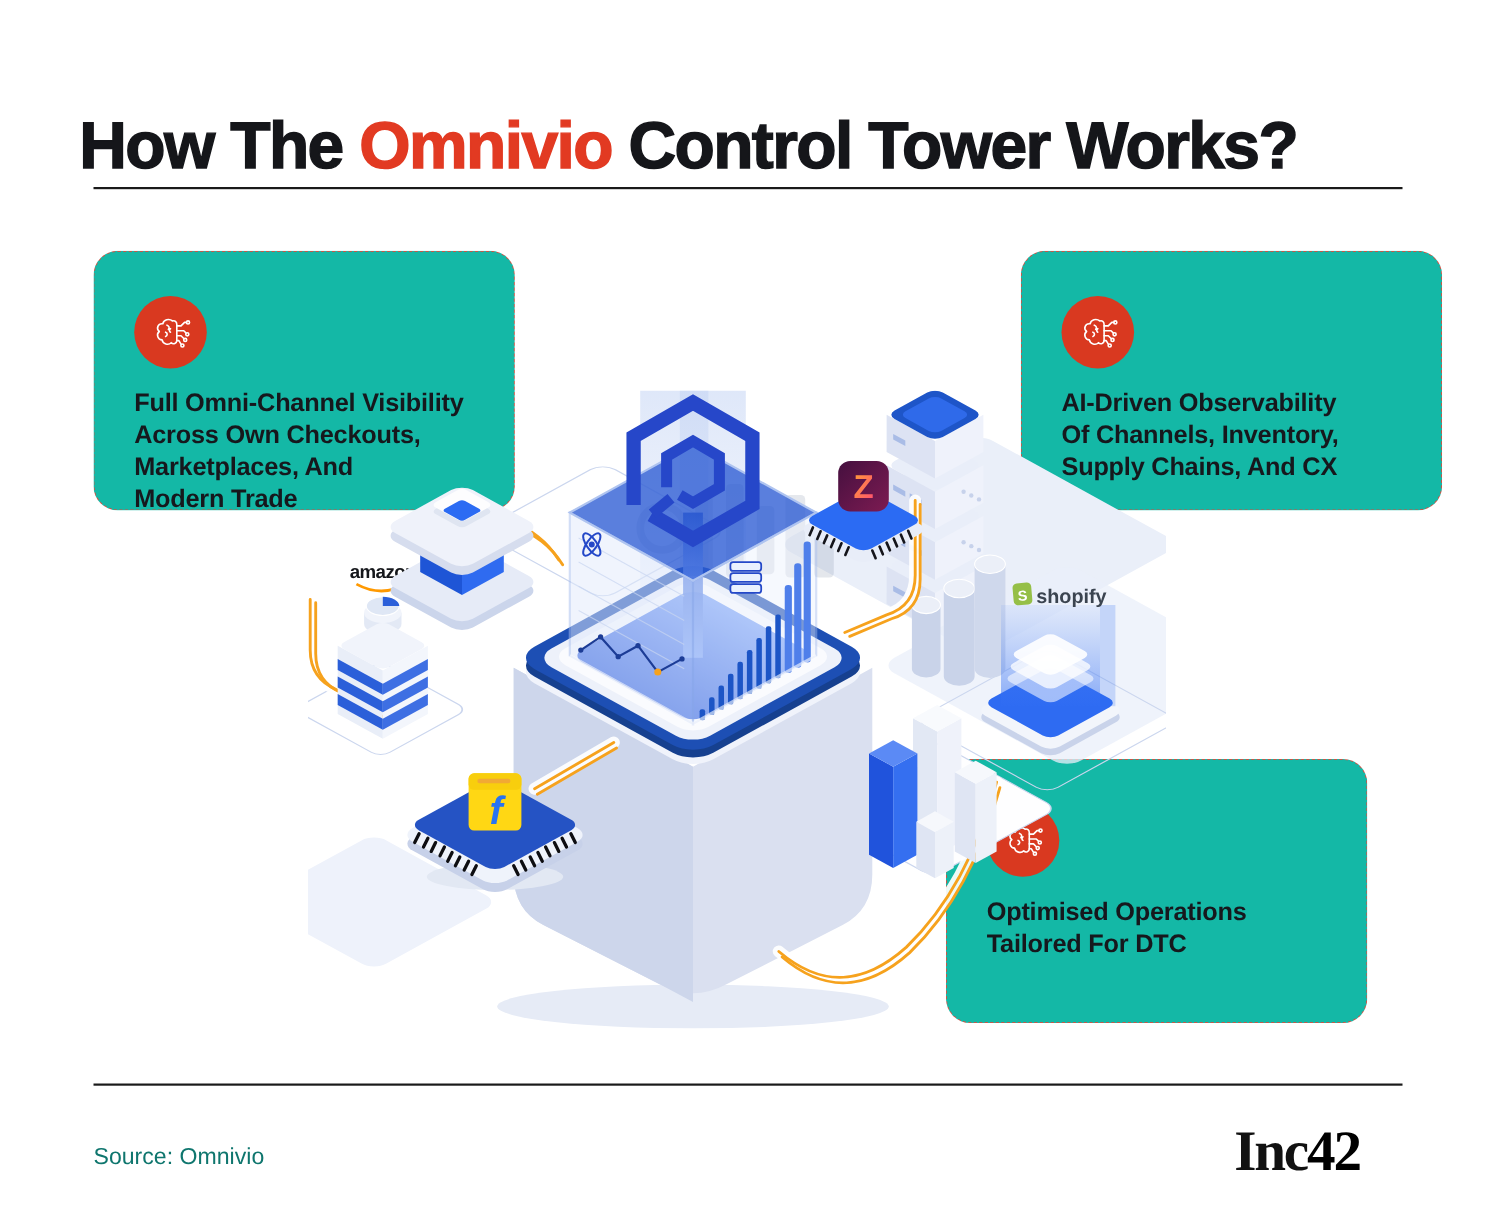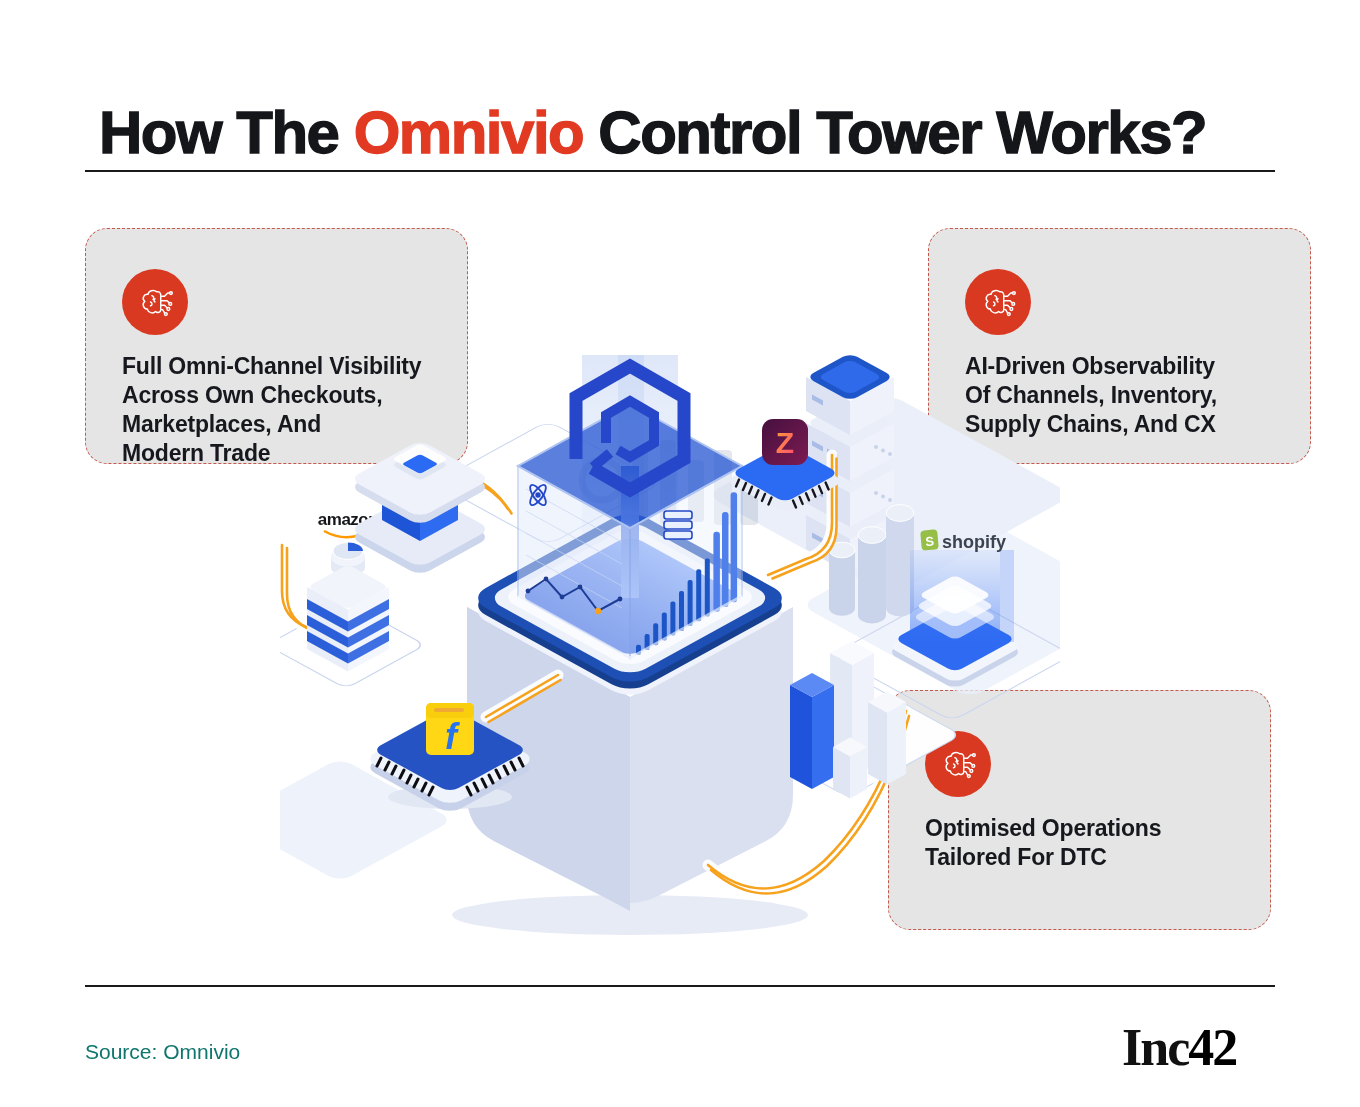--- a/index.html
+++ b/index.html
@@ -1,32 +1,32 @@
 <!DOCTYPE html>
 <html><head>
 <meta charset="utf-8">
 <style>
   html,body{margin:0;padding:0;}
   body{
     width:1360px;height:1107px;position:relative;overflow:hidden;
     background:#ffffff;font-family:"Liberation Sans",sans-serif;
   }
   .title{
-    position:absolute;left:99px;top:58px;white-space:nowrap;
+    position:absolute;left:72px;top:58px;white-space:nowrap;
     font-size:60px;font-weight:bold;letter-spacing:-1.5px;color:#15161A;
     -webkit-text-stroke:1.3px currentColor;
   }
   .title .accent{color:#E23A22;}
   .rule{position:absolute;left:85px;width:1190px;height:2px;background:#1A1A1A;}
   .rule-top{top:170px;}
   .rule-bottom{top:985px;}
   .card{
     position:absolute;width:383px;box-sizing:border-box;
     border:1.6px dashed #C4584A;border-radius:22px;
-    padding:40px 20px 0 36px;background:#e5e5e5;
+    padding:40px 20px 0 36px;background:#14b8a6;
   }
   .icon-circle{
     width:66px;height:66px;border-radius:50%;background:#D93920;
     display:flex;align-items:center;justify-content:center;
   }
   .card-text{
     margin-top:17px;font-size:23px;font-weight:bold;line-height:29px;
     color:#16181D;letter-spacing:-0.2px;
   }
   .source{position:absolute;left:85px;top:1040px;font-size:21px;color:#0f766e;}
@@ -90,21 +90,21 @@
       </g>
     </svg>
   </div>
   <div class="card-text">
     <div>AI-Driven Observability</div>
     <div>Of Channels, Inventory,</div>
     <div>Supply Chains, And CX</div>
   </div>
 </div>
 
-<div class="card" style="left:888px;top:690px;height:240px;">
+<div class="card" style="left:860px;top:690px;height:240px;">
   <div class="icon-circle">
     <svg viewBox="0 0 66 66" width="42" height="42">
       <g stroke="#FFFFFF" stroke-width="2.3" fill="none" stroke-linecap="round" stroke-linejoin="round">
         <path d="M36,17 C31,13 23,15 22,21 C15,20 12,28 17,32 C12,36 15,44 21,44 C22,50 30,52 34,48 C37,51 42,49 42,45 L42,22 C42,18 39,16 36,17 Z"></path>
         <path d="M28,23 c3,1 4,4 2,6 M26,33 c3,1 3,5 0,6 M33,28 c-2,1 -2,4 0,5"></path>
         <path d="M42,24 h6 l5,-5 h3"></path>
           <circle cx="58" cy="19" r="2.2"></circle>
         <path d="M42,31 h10 l3,3"></path>
           <circle cx="57" cy="36" r="2.2"></circle>
         <path d="M42,38 h6 l4,4"></path>

